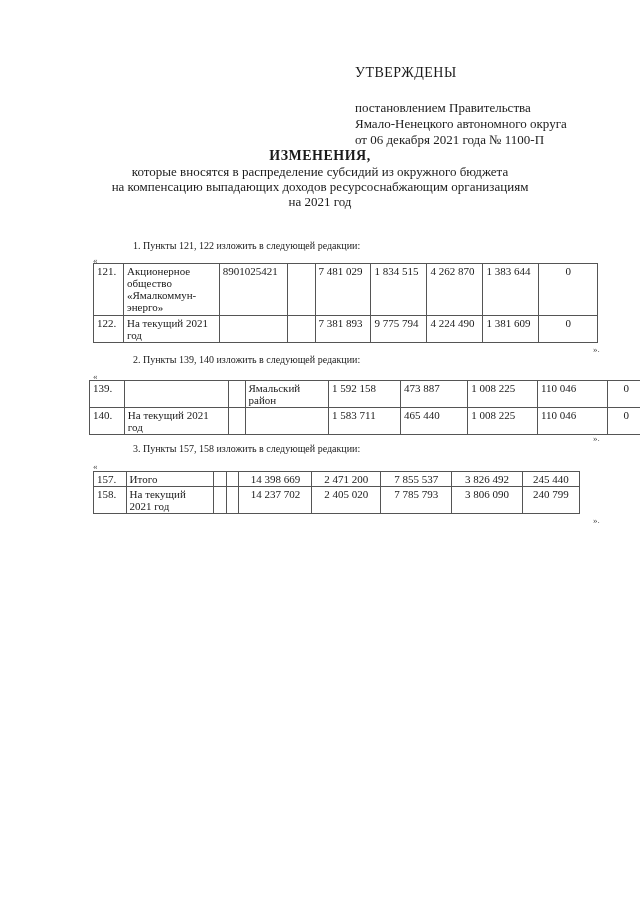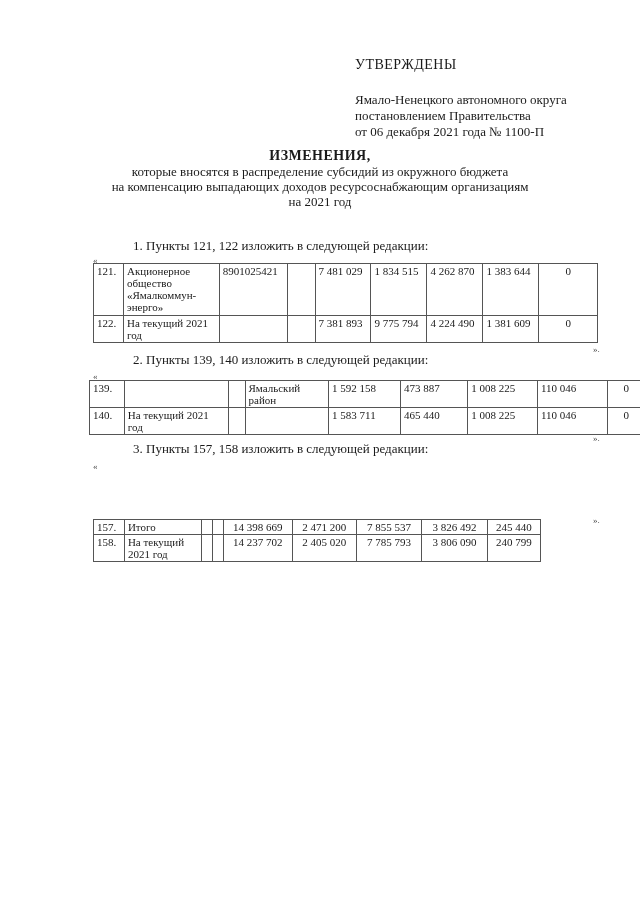--- a/index.html
+++ b/index.html
@@ -1,37 +1,37 @@
 <!DOCTYPE html>
 <html><head>
 <meta charset="utf-8">
 <style>
   html, body { margin: 0; padding: 0; background: #ffffff; }
   body { width: 640px; height: 905px; position: relative; overflow: hidden;
          font-family: "Liberation Serif", "DejaVu Serif", serif; color: #1a1a1a; }
-  .approved { position: absolute; left: 355px; top: 56px; font-size: 14px; line-height: 18px; }
+  .approved { position: absolute; left: 355px; top: 64px; font-size: 14px; line-height: 18px; }
   .approved .title { letter-spacing: 0.5px; margin-bottom: 18px; }
   .approved .line { font-size: 13px; line-height: 16px; white-space: nowrap; }
   .heading { position: absolute; left: 0; width: 700px; top: 148px; text-align: center; }
   .heading .main { font-weight: bold; font-size: 14px; line-height: 16px; letter-spacing: 0.5px; }
   .heading .sub { font-size: 13px; line-height: 15px; }
-  .para { position: absolute; left: 133px; font-size: 13px; line-height: 16px; white-space: nowrap; }
+  .para { position: absolute; left: 133px; font-size: 10px; line-height: 16px; white-space: nowrap; }
   .quote-open { position: absolute; left: 93px; font-size: 9px; line-height: 9px; color: #444; }
   .quote-close { position: absolute; left: 593px; font-size: 9px; line-height: 9px; color: #444; }
   table { position: absolute; border-collapse: collapse; font-size: 11px; line-height: 12px; }
   td { border: 1px solid #555; padding: 1px 3px; vertical-align: top; white-space: nowrap; }
   td.c { text-align: center; }
 </style>
 </head>
 <body>
 
 <div class="approved">
   <div class="title">УТВЕРЖДЕНЫ</div>
+  <div class="line">постановлением Правительства</div>
   <div class="line">Ямало-Ненецкого автономного округа</div>
-  <div class="line">постановлением Правительства</div>
   <div class="line">от 06 декабря 2021 года № 1100-П</div>
 </div>
 
 <div class="heading" style="left:-30px;">
   <div class="main">ИЗМЕНЕНИЯ,</div>
   <div class="sub">которые вносятся в распределение субсидий из окружного бюджета</div>
   <div class="sub">на компенсацию выпадающих доходов ресурсоснабжающим организациям</div>
   <div class="sub">на 2021 год</div>
 </div>
 
@@ -112,21 +112,21 @@
     <td>1 008 225</td>
     <td>110 046</td>
     <td class="c">0</td>
   </tr>
 </tbody>
   </table>
 <div class="quote-close" style="top:434px;">».</div>
 
 <div class="para" style="top:441px;">3. Пункты 157, 158 изложить в следующей редакции:</div>
 <div class="quote-open" style="top:462px;">«</div>
-<table style="left:93px; top:471px; width:448px;margin-top:48px;">
+<table style="left:93px; top:471px; width:487px;">
   <colgroup>
     <col style="width:33px">
       <col style="width:90px">
       <col style="width:13px">
       <col style="width:13px">
     <col style="width:74px">
       <col style="width:70px">
       <col style="width:72px">
       <col style="width:72px">
       <col style="width:58px">

